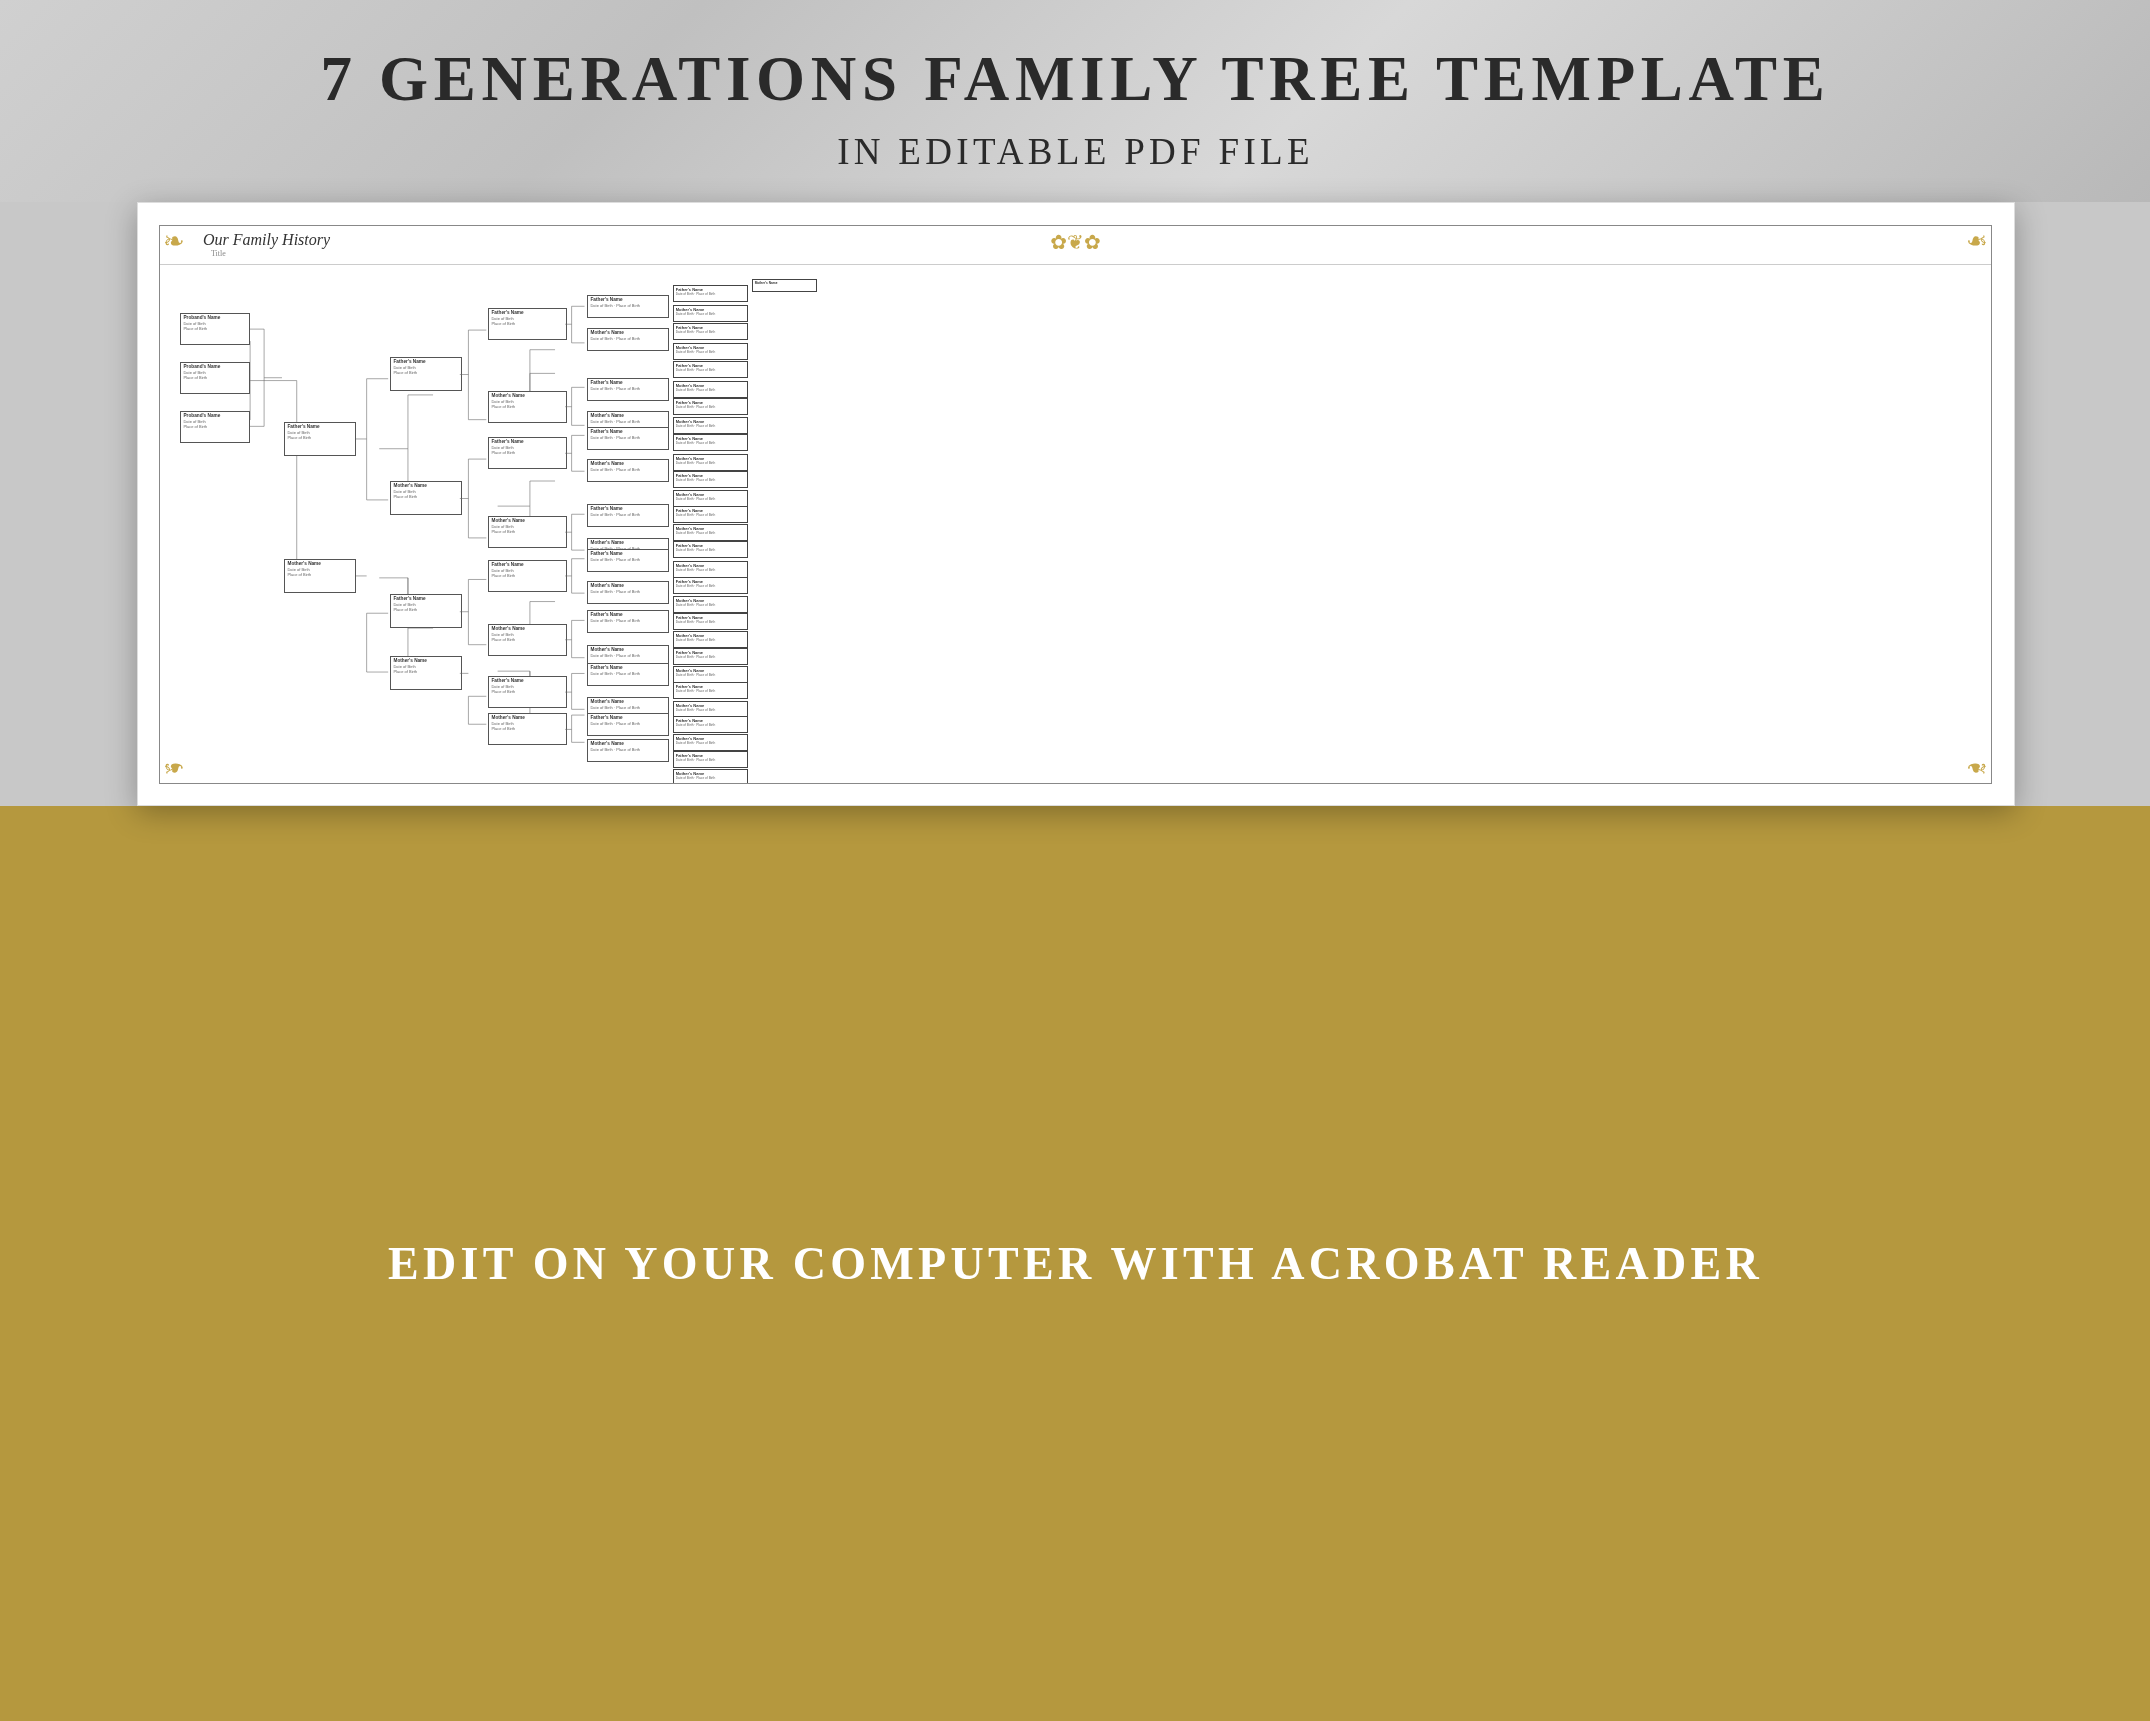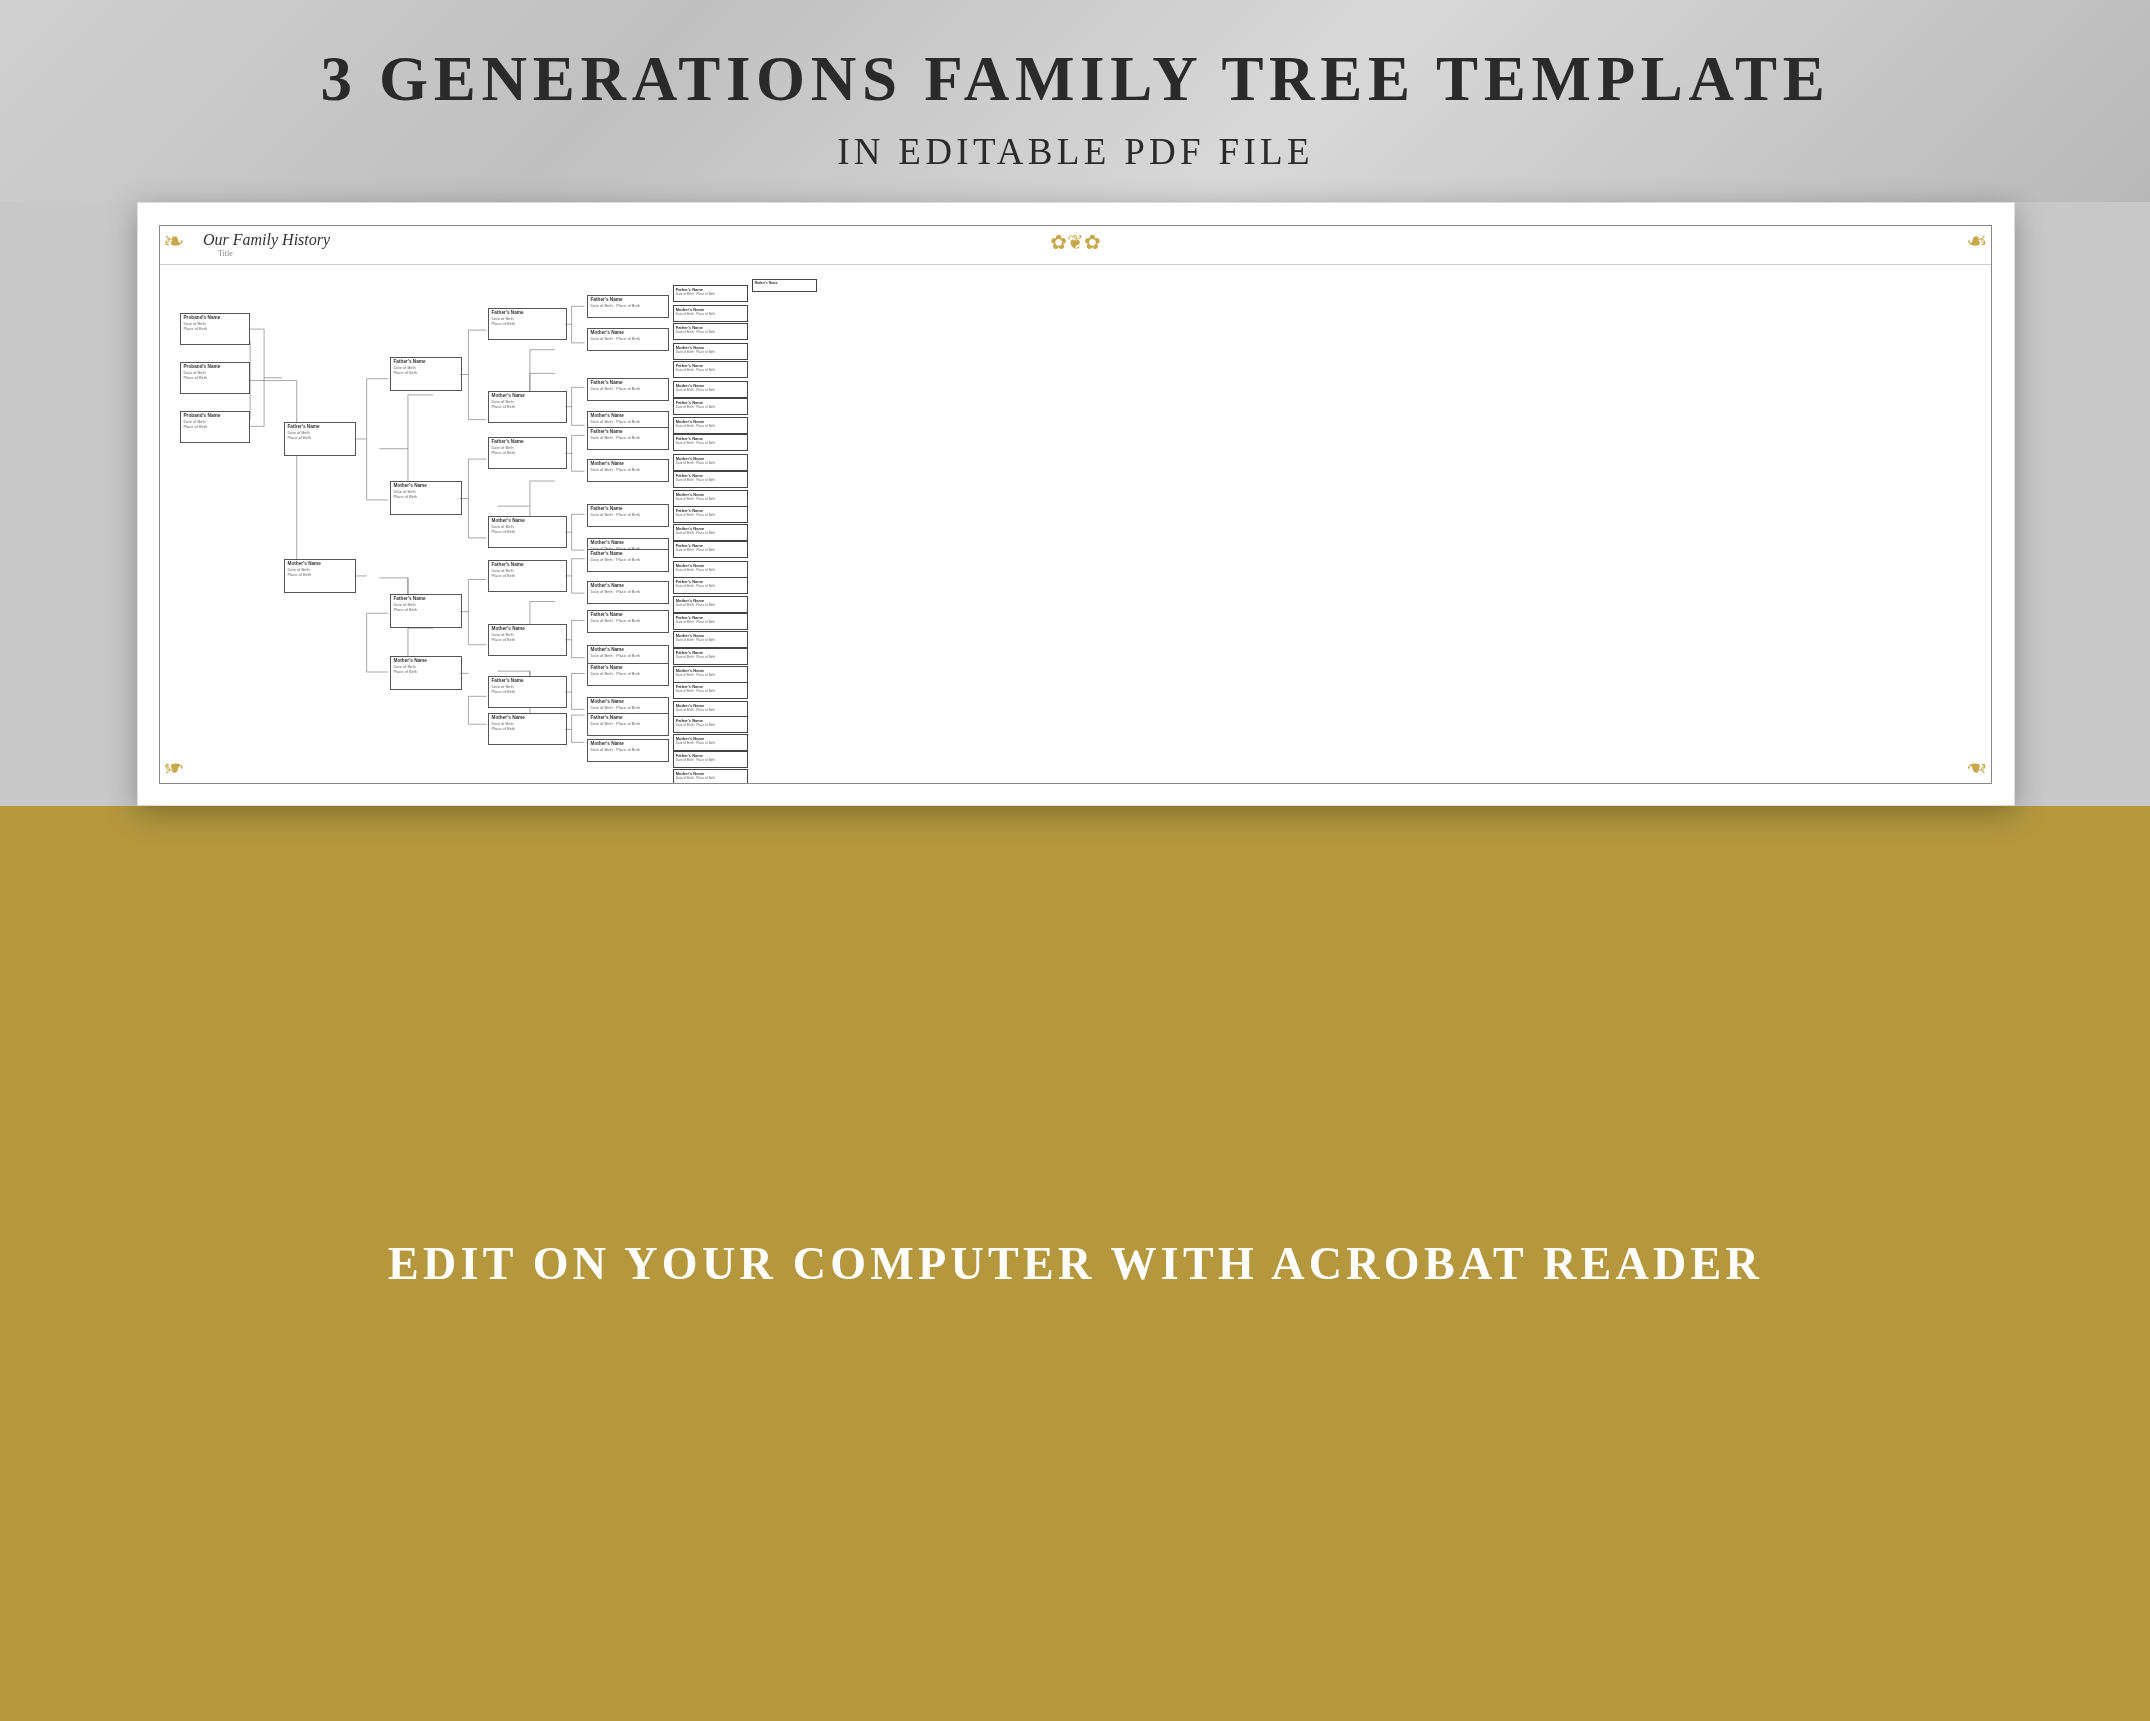--- a/index.html
+++ b/index.html
@@ -97,21 +97,21 @@
       left: 50%;
       transform: translateX(-50%);
       font-size: 20px;
       color: #c8a84b;
       top: 4.3px;
     }
 
     .doc-subtitle {
       font-size: 8px;
       color: #888;
-      margin-left: 15px;
+      margin-left: 8px;
     }
 
     
     .tree-area {
       display: flex;
       width: 100%;
       height: calc(100% - 39px);
       padding: 4.3px;
       position: relative;
     }
@@ -162,21 +162,21 @@
       height: 100%;
       pointer-events: none;
       z-index: 0;
     }
     .fbox { z-index: 1; }
   </style>
 </head>
 <body>
 
 <div class="top-section">
-  <h1 class="main-title">3 GENERATIONS FAMILY TREE TEMPLATE</h1>
+  <h1 class="main-title">7 GENERATIONS FAMILY TREE TEMPLATE</h1>
   <h2 class="sub-title">IN EDITABLE PDF FILE</h2>
 </div>
 
 <div class="document-wrapper">
   <div class="document-inner">
 
     <div class="corner corner-tl">❧</div>
     <div class="corner corner-tr">❧</div>
     <div class="corner corner-bl">❧</div>
     <div class="corner corner-br">❧</div>

